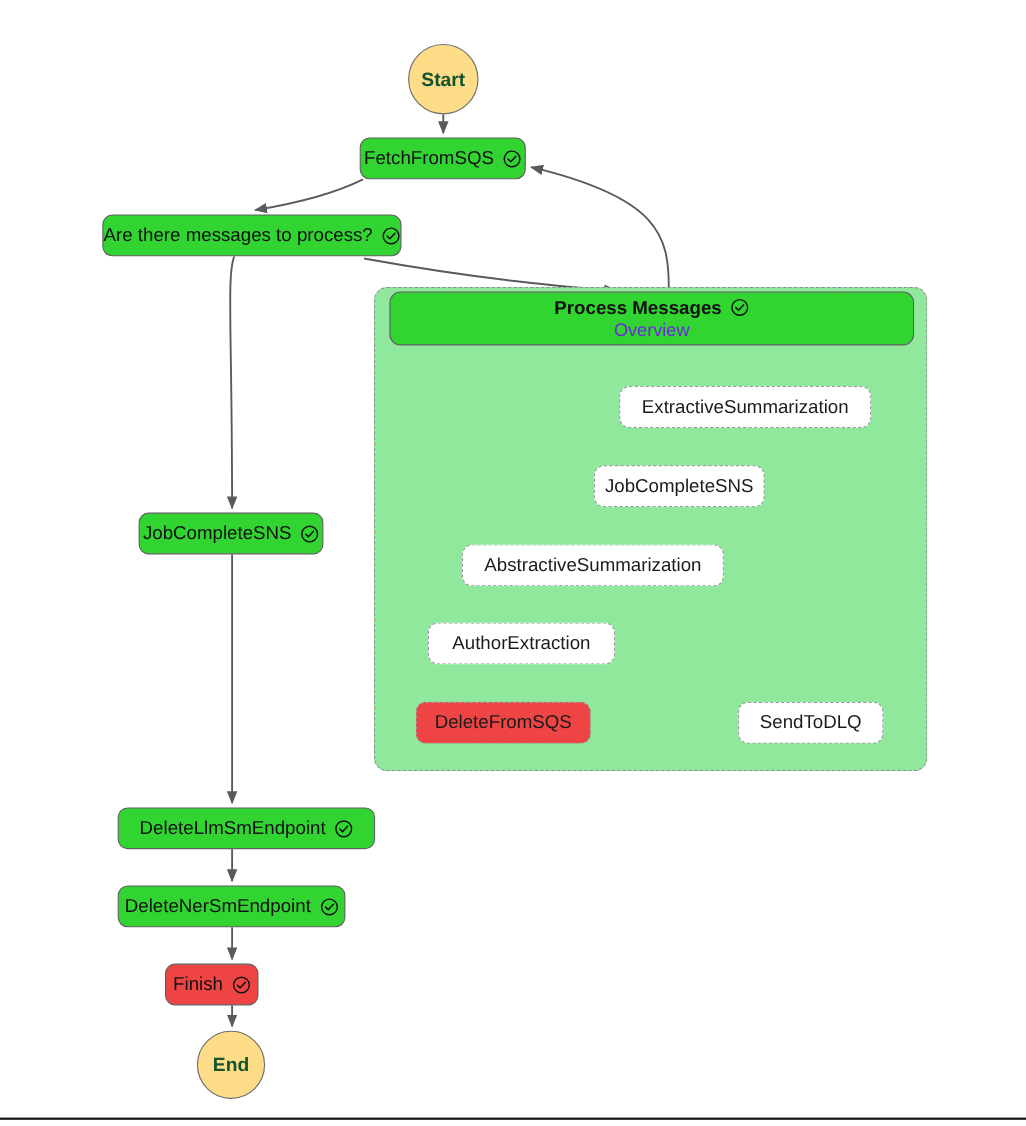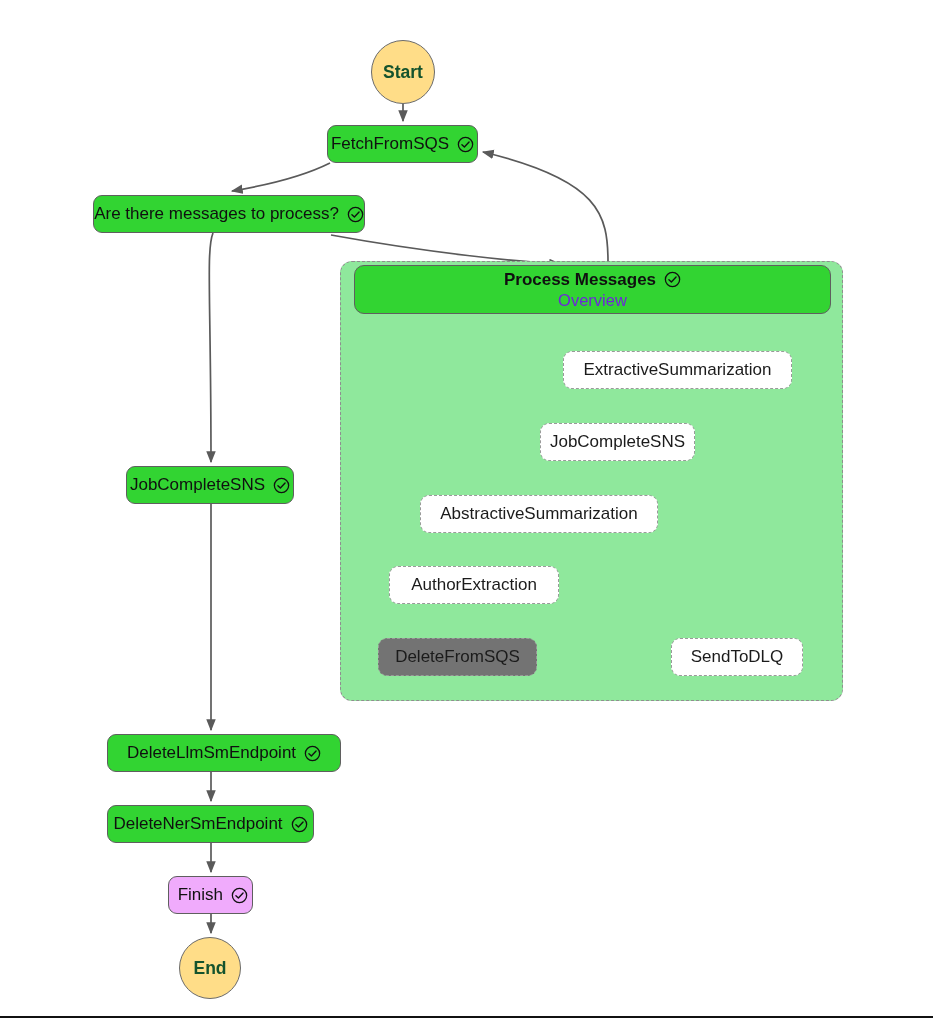--- a/index.html
+++ b/index.html
@@ -44,21 +44,21 @@
     font-weight: bold;
     color: #14532d;
   }
   
   .task {
     background: #32d432;
     border: 1.4px solid #5f5f5f;
     border-radius: 9px;
     font-size: 17px;
     color: #101010;
-    padding: 0 4px;
+    padding: 0 22px;
     gap: 8px;
   }
   
   .inner {
     background: #ffffff;
     border: 1.6px dashed #9a9a9a;
     border-radius: 9px;
     font-size: 17px;
     color: #1b1b1b;
     padding: 0 14px;
@@ -181,21 +181,21 @@
   </div>
   <div class="node inner" id="inner-1" style="left: 540px; top: 423px; width: 155px; height: 38px; background: rgb(255, 255, 255); border-color: rgb(154, 154, 154);">
     <span>JobCompleteSNS</span>
   </div>
   <div class="node inner" id="inner-2" style="left: 420px; top: 495px; width: 238px; height: 38px; background: rgb(255, 255, 255); border-color: rgb(154, 154, 154);">
     <span>AbstractiveSummarization</span>
   </div>
   <div class="node inner" id="inner-3" style="left: 389px; top: 566px; width: 170px; height: 38px; background: rgb(255, 255, 255); border-color: rgb(154, 154, 154);">
     <span>AuthorExtraction</span>
   </div>
-  <div class="node inner" id="inner-4" style="left: 378px; top: 638px; width: 159px; height: 38px; background: #737373; border-color: rgb(154, 154, 154);">
+  <div class="node inner" id="inner-4" style="left: 378px; top: 638px; width: 159px; height: 38px; background: #ef4444; border-color: rgb(154, 154, 154);">
     <span>DeleteFromSQS</span>
   </div>
   <div class="node inner" id="inner-5" style="left: 671px; top: 638px; width: 132px; height: 38px; background: rgb(255, 255, 255); border-color: rgb(154, 154, 154);">
     <span>SendToDLQ</span>
   </div>
 
   <div class="node task" id="task-0" style="left: 327px; top: 125px; width: 151px; height: 38px; background: rgb(50, 212, 50); border-color: rgb(95, 95, 95);">
     <span>FetchFromSQS</span>
     <span class="check-icon">
       <svg viewBox="0 0 20 20" width="17" height="17" xmlns="http://www.w3.org/2000/svg">
@@ -238,21 +238,21 @@
   <div class="node task" id="task-4" style="left: 107px; top: 805px; width: 207px; height: 38px; background: rgb(50, 212, 50); border-color: rgb(95, 95, 95);">
     <span>DeleteNerSmEndpoint</span>
     <span class="check-icon">
       <svg viewBox="0 0 20 20" width="17" height="17" xmlns="http://www.w3.org/2000/svg">
         <circle cx="10" cy="10" r="8.4" fill="none" stroke="#101010" stroke-width="1.5"></circle>
         <path d="M 5.8 10.2 L 8.7 13 L 14.2 7.1" fill="none" stroke="#101010" stroke-width="1.6" stroke-linecap="round" stroke-linejoin="round"></path>
       </svg>
     </span>
   </div>
 
-  <div class="node task" id="task-5" style="left: 168px; top: 876px; width: 85px; height: 38px; background: #f0abfc; border-color: rgb(95, 95, 95); justify-content: flex-end;">
+  <div class="node task" id="task-5" style="left: 150px; top: 876px; width: 85px; height: 38px; background: #ef4444; border-color: rgb(95, 95, 95);">
     <span>Finish</span>
     <span class="check-icon">
       <svg viewBox="0 0 20 20" width="17" height="17" xmlns="http://www.w3.org/2000/svg">
         <circle cx="10" cy="10" r="8.4" fill="none" stroke="#101010" stroke-width="1.5"></circle>
         <path d="M 5.8 10.2 L 8.7 13 L 14.2 7.1" fill="none" stroke="#101010" stroke-width="1.6" stroke-linecap="round" stroke-linejoin="round"></path>
       </svg>
     </span>
   </div>
 
   <div class="node terminal" id="node-start" style="left: 371px; top: 40px; width: 64px; height: 64px; background: rgb(255, 221, 136);">

